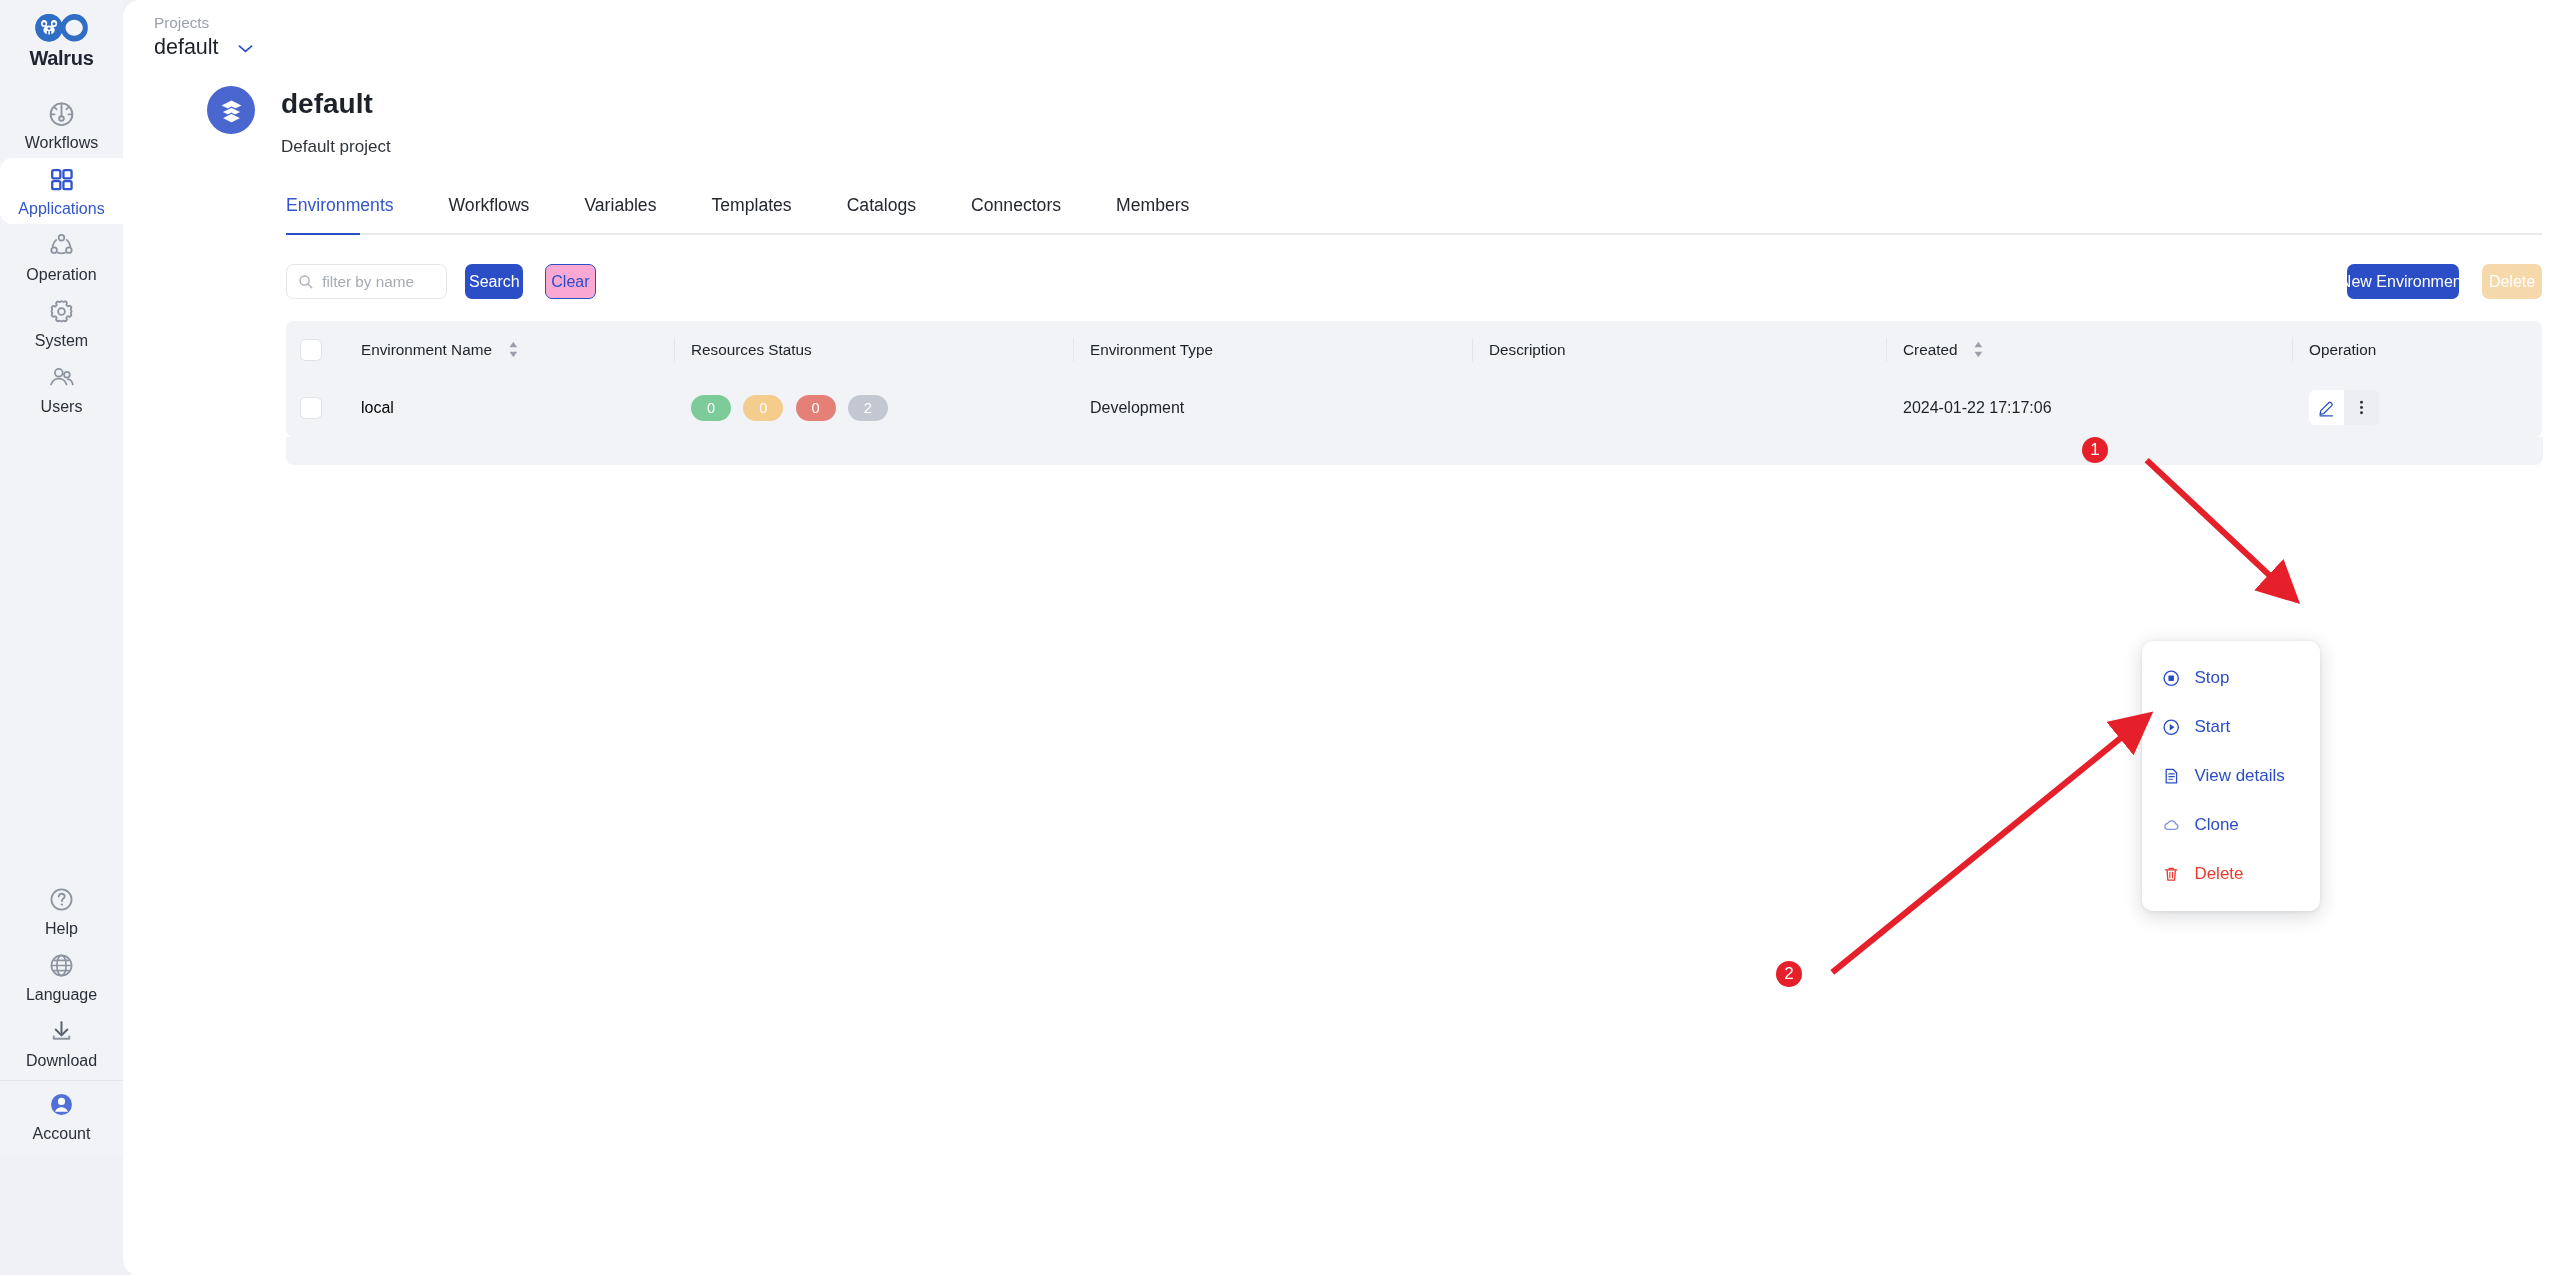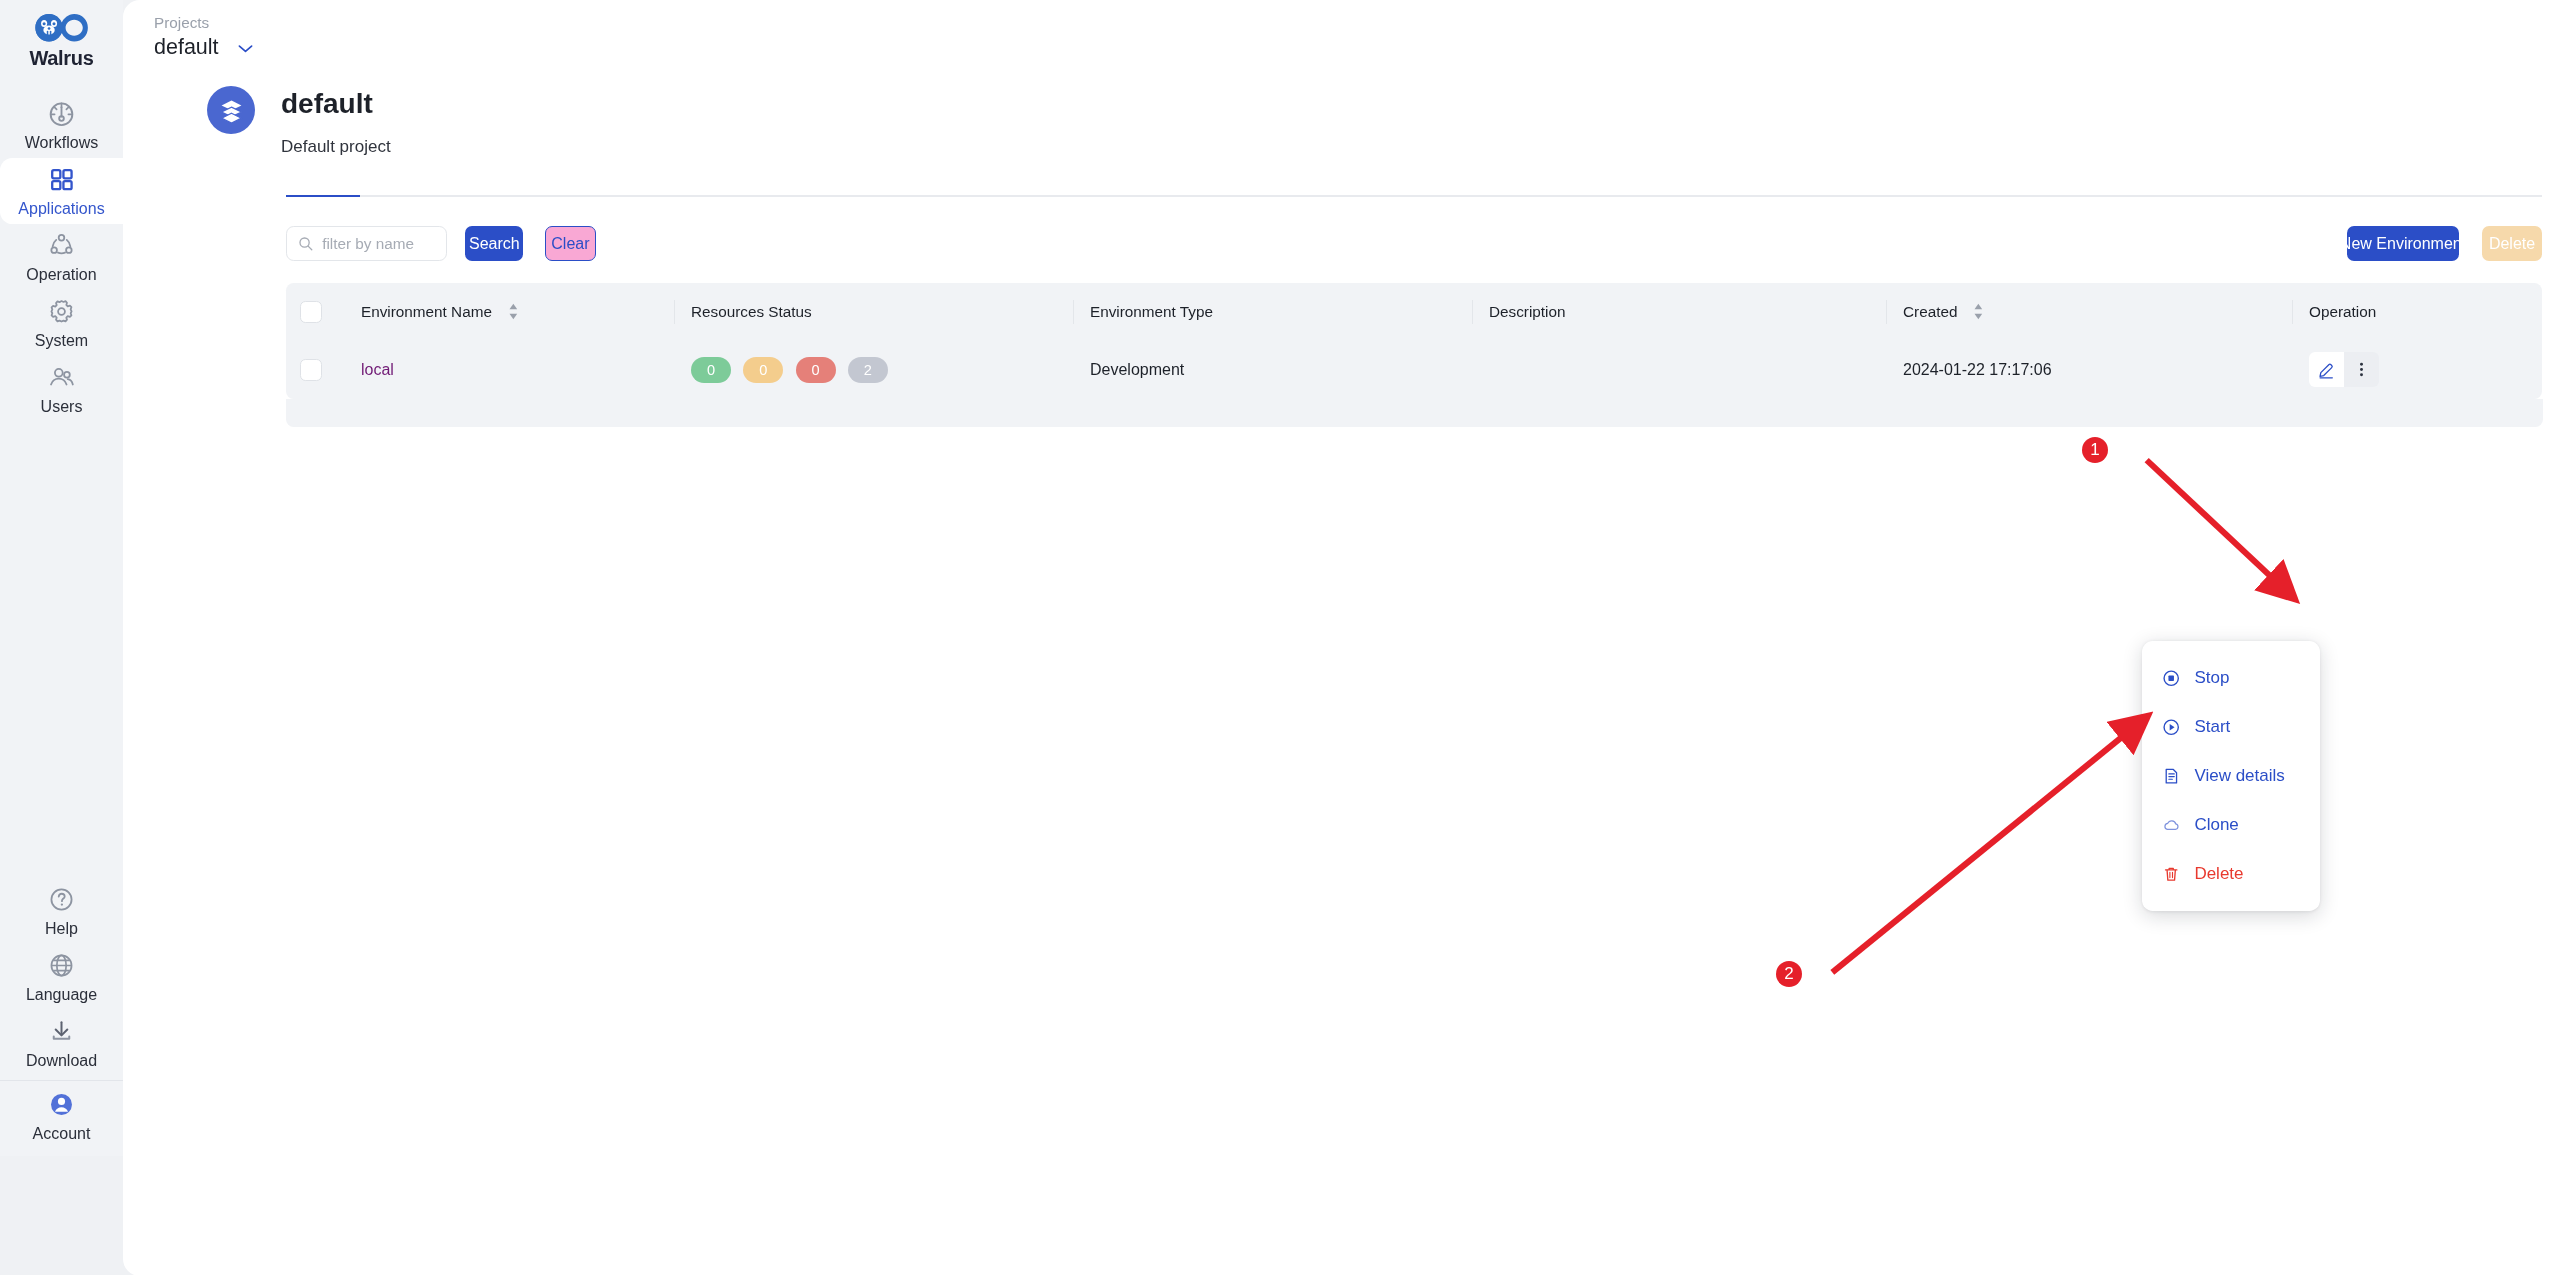--- a/index.html
+++ b/index.html
@@ -122,21 +122,21 @@
     vertical-align: middle; padding: 0;
   }
   .tbl tbody tr:last-child td:first-child { border-radius: 0 0 0 7.7px; }
   .tbl tbody tr:last-child td:last-child { border-radius: 0 0 7.7px 0; }
   .td-inner { padding-left: 17px; display: flex; align-items: center; }
   .cellpad-under { height: 28px; background: #f1f3f6; border-radius: 0 0 7.7px 7.7px; margin-left: 163px; margin-right: 34px; }
   .cb {
     width: 21.5px; height: 21.5px; border-radius: 5.4px; background: #fff;
     border: 0.8px solid #dfe2e7; cursor: pointer; display: block;
   }
-  .env-link { color: #701a75; font-size: 16px; cursor: pointer; }
+  .env-link { color: #000000; font-size: 16px; cursor: pointer; }
   .status-badges { display: flex; align-items: center; gap: 12.3px; }
   .badge {
     min-width: 40px; height: 26px; border-radius: 13px; color: #fff; font-size: 14.6px;
     display: inline-flex; align-items: center; justify-content: center; padding: 0 9.2px;
   }
   .ops { display: flex; align-items: center; padding-left: 17px; }
   .op-btn {
     width: 35px; height: 35px; display: inline-flex; align-items: center; justify-content: center;
     cursor: pointer; border-radius: 6.1px;
   }
@@ -306,20 +306,29 @@
           <path d="M19 22.6l13 6.4-13 6.4-13-6.4 13-6.4z" fill="#fff" stroke="#4a67d0" stroke-width="1.6"></path>
         </svg>
       </div>
       <div class="proj-text">
         <div class="proj-title">default</div>
         <div class="proj-desc">Default project</div>
       </div>
     </div>
 
     <div class="tabs-wrap">
+      <div class="tabs">
+        <div class="tab active"><span>Environments</span></div>
+        <div class="tab"><span>Workflows</span></div>
+        <div class="tab"><span>Variables</span></div>
+        <div class="tab"><span>Templates</span></div>
+        <div class="tab"><span>Catalogs</span></div>
+        <div class="tab"><span>Connectors</span></div>
+        <div class="tab"><span>Members</span></div>
+      </div>
       <div class="tabs-rule">
         <div class="tabs-rule-active"></div>
       </div>
     </div>
 
     <div class="toolbar">
       <div class="search-box">
         <svg class="search-icon" viewBox="0 0 20 20">
           <circle cx="8.6" cy="8.6" r="6" fill="none" stroke="#a6abb4" stroke-width="1.7"></circle>
           <path d="M13.2 13.2L18 18" stroke="#a6abb4" stroke-width="1.7" stroke-linecap="round"></path>

